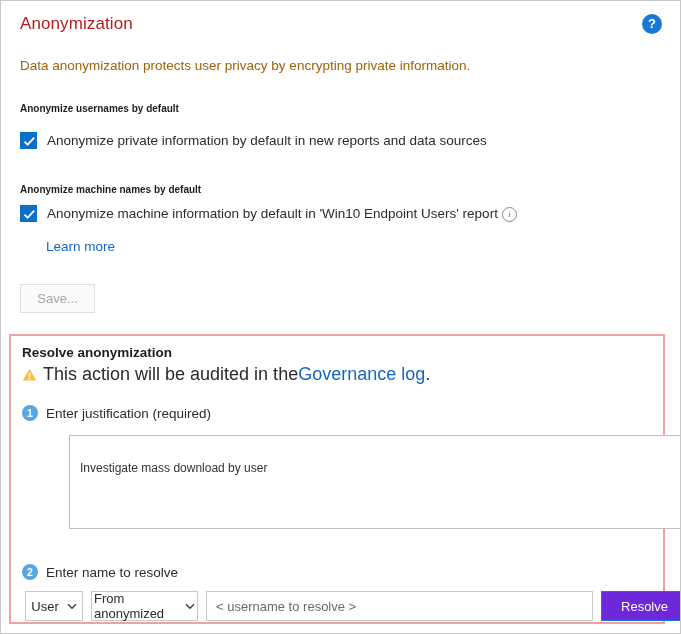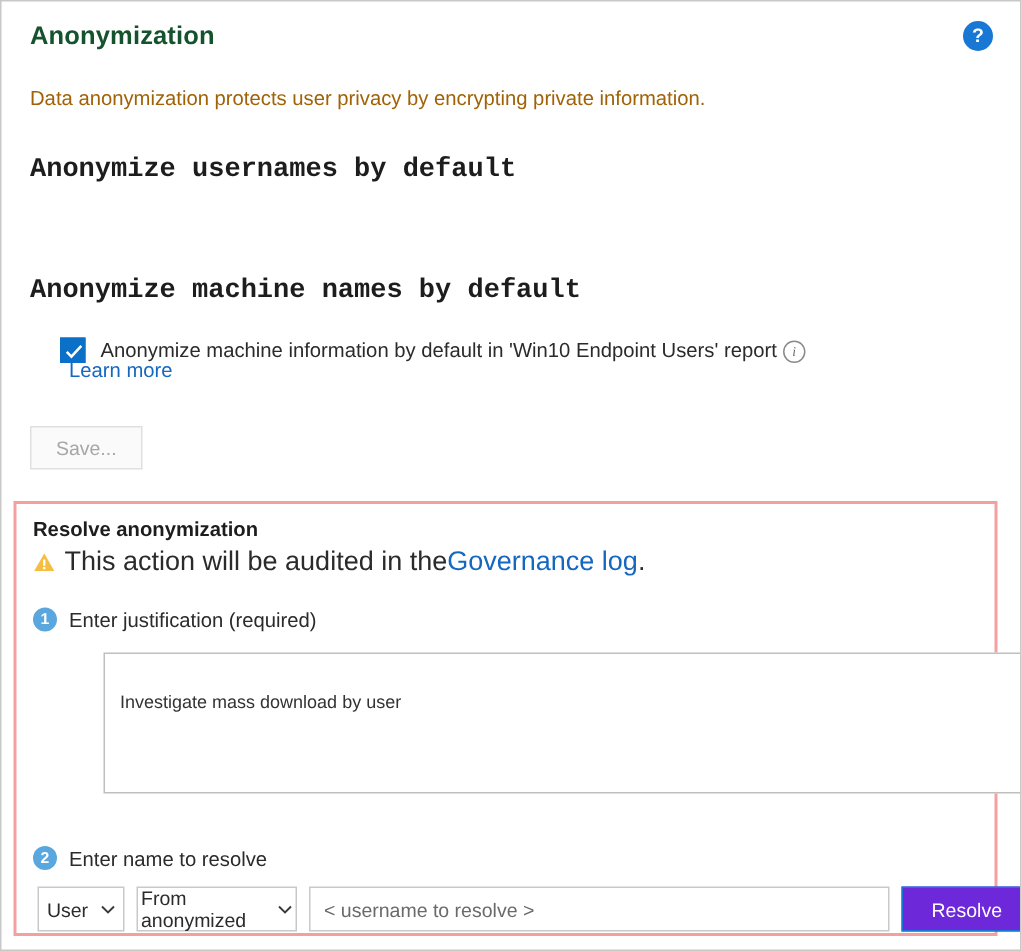--- a/index.html
+++ b/index.html
@@ -20,22 +20,22 @@
     border: 1px solid #c8c8c8;
     overflow: hidden;
   }
 
   
   .title {
     position: absolute;
     left: 19px;
     top: 13px;
     font-size: 17px;
-    color: #14532d;
-    font-weight: 700;
+    color: #b91c1c;
+    font-weight: 400;
     letter-spacing: .1px;
   }
   .help-btn {
     position: absolute;
     right: 18px;
     top: 13px;
     width: 20px;
     height: 20px;
     border-radius: 50%;
     background: #1878d4;
@@ -52,37 +52,36 @@
     position: absolute;
     left: 19px;
     top: 57px;
     font-size: 13.5px;
     color: #a16207;
   }
 
   .section-head {
     position: absolute;
     left: 19px;
-    font-size: 18px;
+    font-size: 10px;
     font-weight: bold;
     color: #1d1d1d;
-    font-family: Liberation Mono, monospace;
   }
   .sh1 { top: 102px; }
   .sh2 { top: 183px; }
 
   
   .cb-row {
     position: absolute;
     left: 19px;
     display: flex;
     align-items: flex-start;
   }
   .cb-row.r1 { top: 131px; }
-  .cb-row.r2 { top: 224px; margin-left: 20px; }
+  .cb-row.r2 { top: 204px; }
 
   .checkbox {
     width: 17px;
     height: 17px;
     background: #0a70c8;
     border: 1px solid #0a70c8;
     box-sizing: border-box;
     position: relative;
     flex: none;
     cursor: pointer;
@@ -278,20 +277,28 @@
 <div class="page">
 
   <div class="title">Anonymization</div>
 
   <div class="help-btn">?</div>
 
   <div class="intro">Data anonymization protects user privacy by encrypting private information.</div>
 
   <div class="section-head sh1">Anonymize usernames by default</div>
 
+  <div class="cb-row r1">
+    <span class="checkbox">
+      <svg width="13" height="13" viewBox="0 0 13 13">
+        <path d="M1.5 6.6 L4.6 9.7 L11.2 2.6" fill="none" stroke="#ffffff" stroke-width="1.7"></path>
+      </svg>
+    </span>
+    <span class="cb-label">Anonymize private information by default in new reports and data sources</span>
+  </div>
 
   <div class="section-head sh2">Anonymize machine names by default</div>
 
   <div class="cb-row r2">
     <span class="checkbox">
       <svg width="13" height="13" viewBox="0 0 13 13">
         <path d="M1.5 6.6 L4.6 9.7 L11.2 2.6" fill="none" stroke="#ffffff" stroke-width="1.7"></path>
       </svg>
     </span>
     <span class="cb-label">

